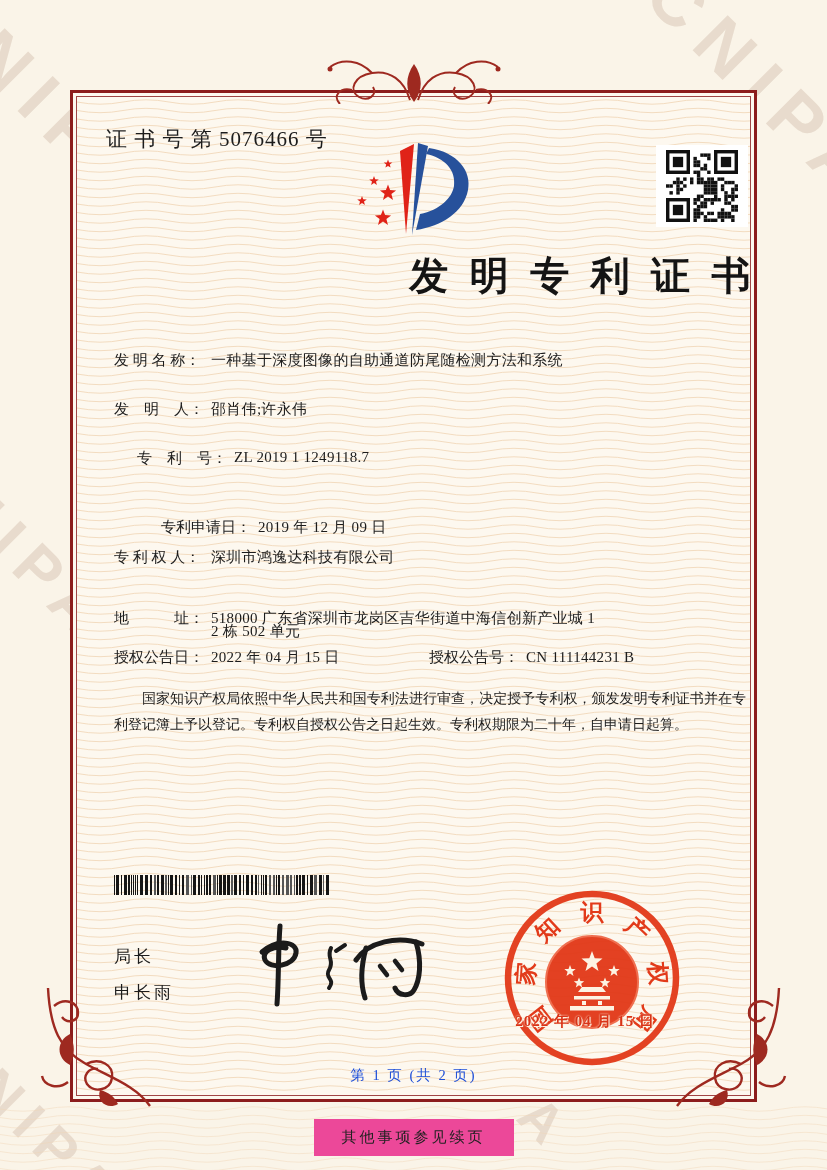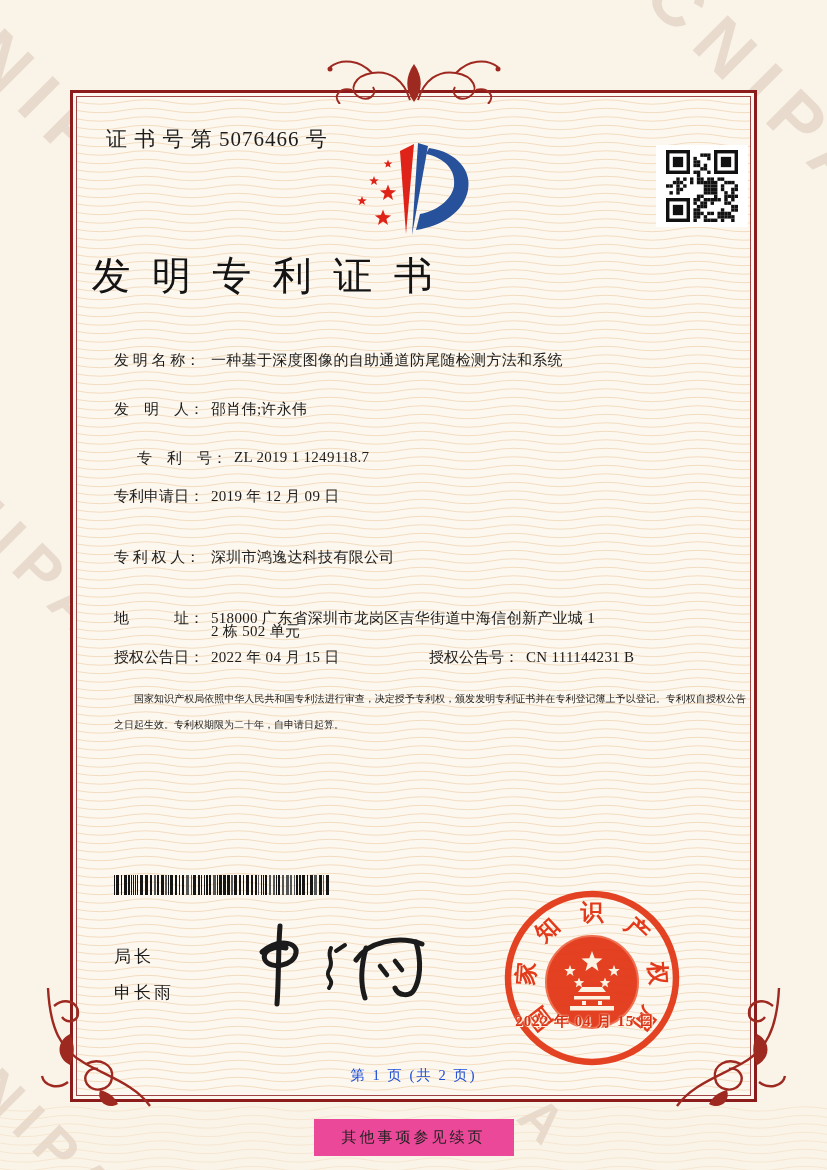--- a/index.html
+++ b/index.html
@@ -22,29 +22,29 @@
   #frame-inner{
     position:absolute;left:3px;top:3px;right:3px;bottom:3px;
     border:1px solid #a04545;
   }
   #waves-main{position:absolute;left:4px;top:4px;}
   #cert-no{left:106px;top:125px;font-size:21px;letter-spacing:1px;}
   #logo{left:352px;top:138px;}
   #qr-box{left:656px;top:145px;width:92px;height:82px;background:#ffffff;
     display:flex;align-items:center;justify-content:center;}
   #doc-title{
-    left:70px;top:249px;width:702px;text-align:left;
-    font-size:39px;font-weight:normal;letter-spacing:.55em;text-indent:.55em;
+    left:70px;top:249px;width:702px;text-align:right;
+    font-size:39px;font-weight:bold;letter-spacing:.55em;text-indent:.55em;
     color:#141414;
   }
   .field-row{left:114px;width:640px;font-size:15px;}
   .field-label{display:inline-block;width:97px;vertical-align:top;}
   .field-value{letter-spacing:.3px;}
   #paragraphs{
-    left:114px;top:686px;width:632px;font-size:10px;line-height:25.5px;
+    left:114px;top:686px;width:632px;font-size:14px;line-height:25.5px;
     text-align:justify;
   }
   #paragraphs p{margin:0;text-indent:2em;}
   #barcode-box{left:114px;top:875px;}
   .signer-label{
     left:114px;font-size:17px;letter-spacing:3px;
     font-family:"Liberation Sans","DejaVu Sans",sans-serif;
   }
   #signature{left:228px;top:918px;}
   #seal{left:486px;top:878px;}
@@ -388,21 +388,21 @@
 
 <div class="abs field-row" style="top:351px;">
   <span class="field-label">发 明 名 称：</span><span class="field-value">一种基于深度图像的自助通道防尾随检测方法和系统</span>
 </div>
 <div class="abs field-row" style="top:400px;">
   <span class="field-label">发　明　人：</span><span class="field-value">邵肖伟;许永伟</span>
 </div>
 <div class="abs field-row" style="top:449px;margin-left:23px;">
   <span class="field-label">专　利　号：</span><span class="field-value">ZL 2019 1 1249118.7</span>
 </div>
-<div class="abs field-row" style="top:487px;">
+<div class="abs field-row" style="top:518px;margin-left:47px;">
   <span class="field-label">专利申请日：</span><span class="field-value">2019 年 12 月 09 日</span>
 </div>
 <div class="abs field-row" style="top:548px;">
   <span class="field-label">专 利 权 人：</span><span class="field-value">深圳市鸿逸达科技有限公司</span>
 </div>
 <div class="abs field-row" style="top:609px;font-family:Liberation Serif, serif;">
   <span class="field-label">地　　　址：</span><span class="field-value">518000 广东省深圳市龙岗区吉华街道中海信创新产业城 1</span>
 </div>
 <div class="abs field-row" style="top:622px;left:211px;">
   <span class="field-value">2 栋 502 单元</span>

